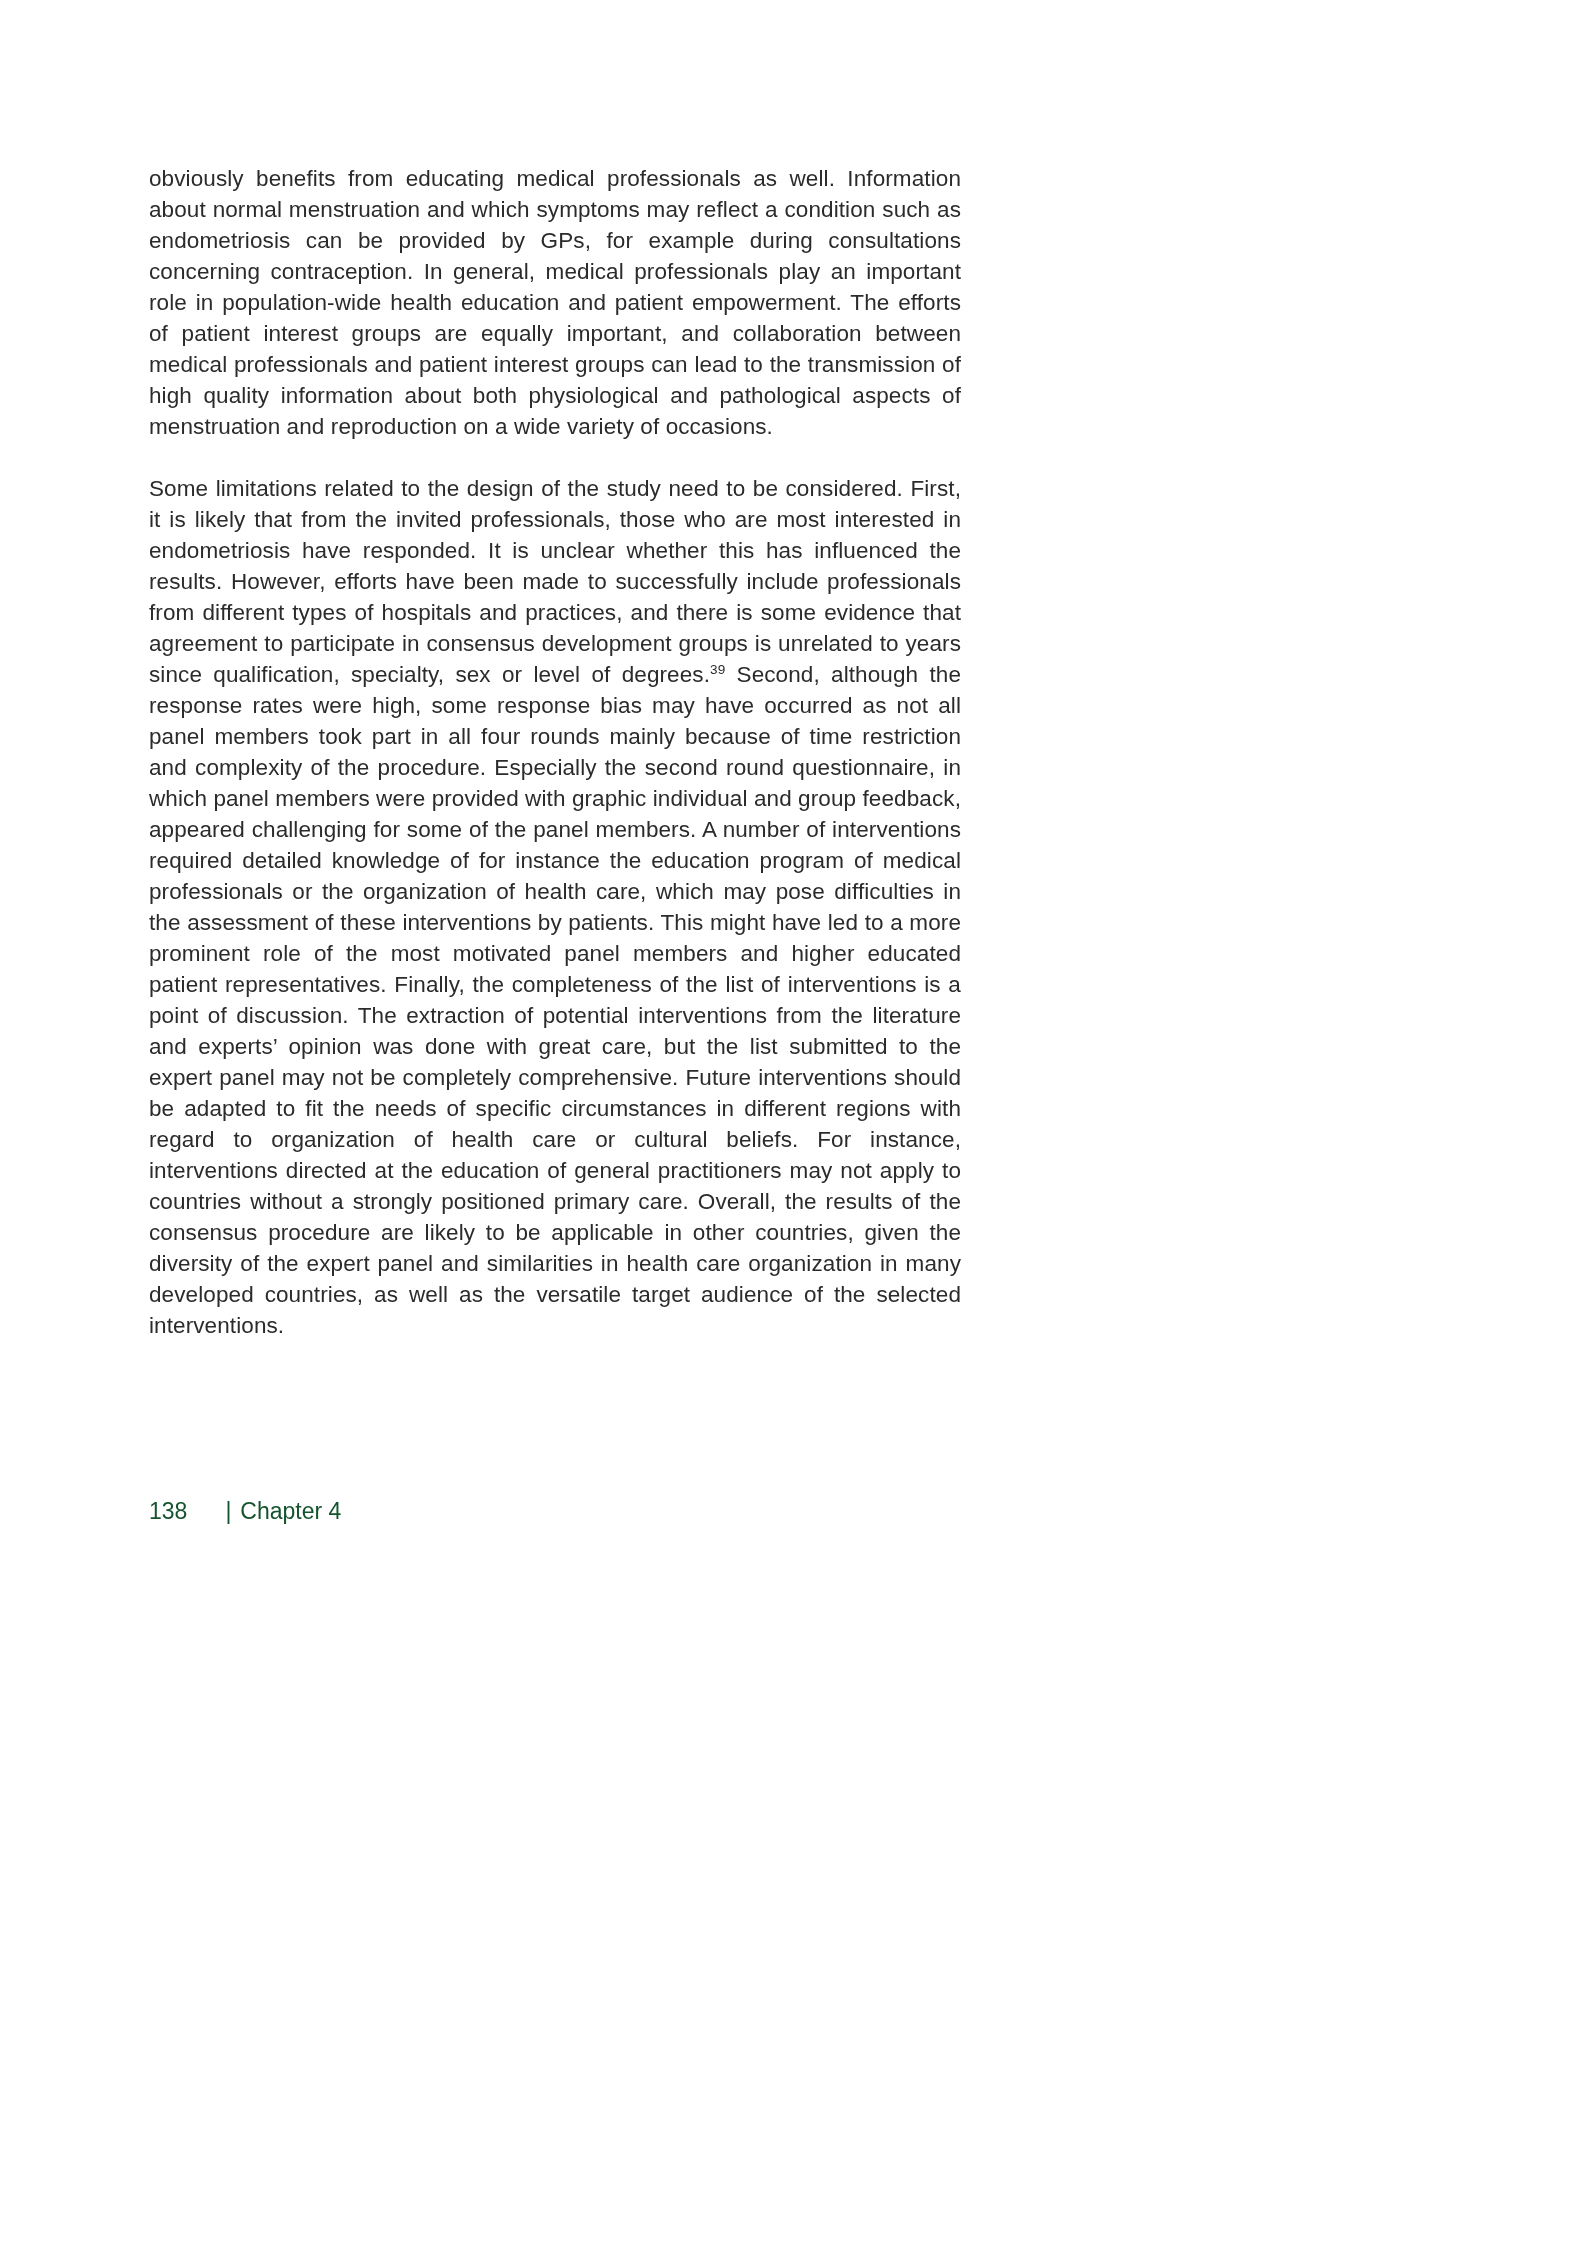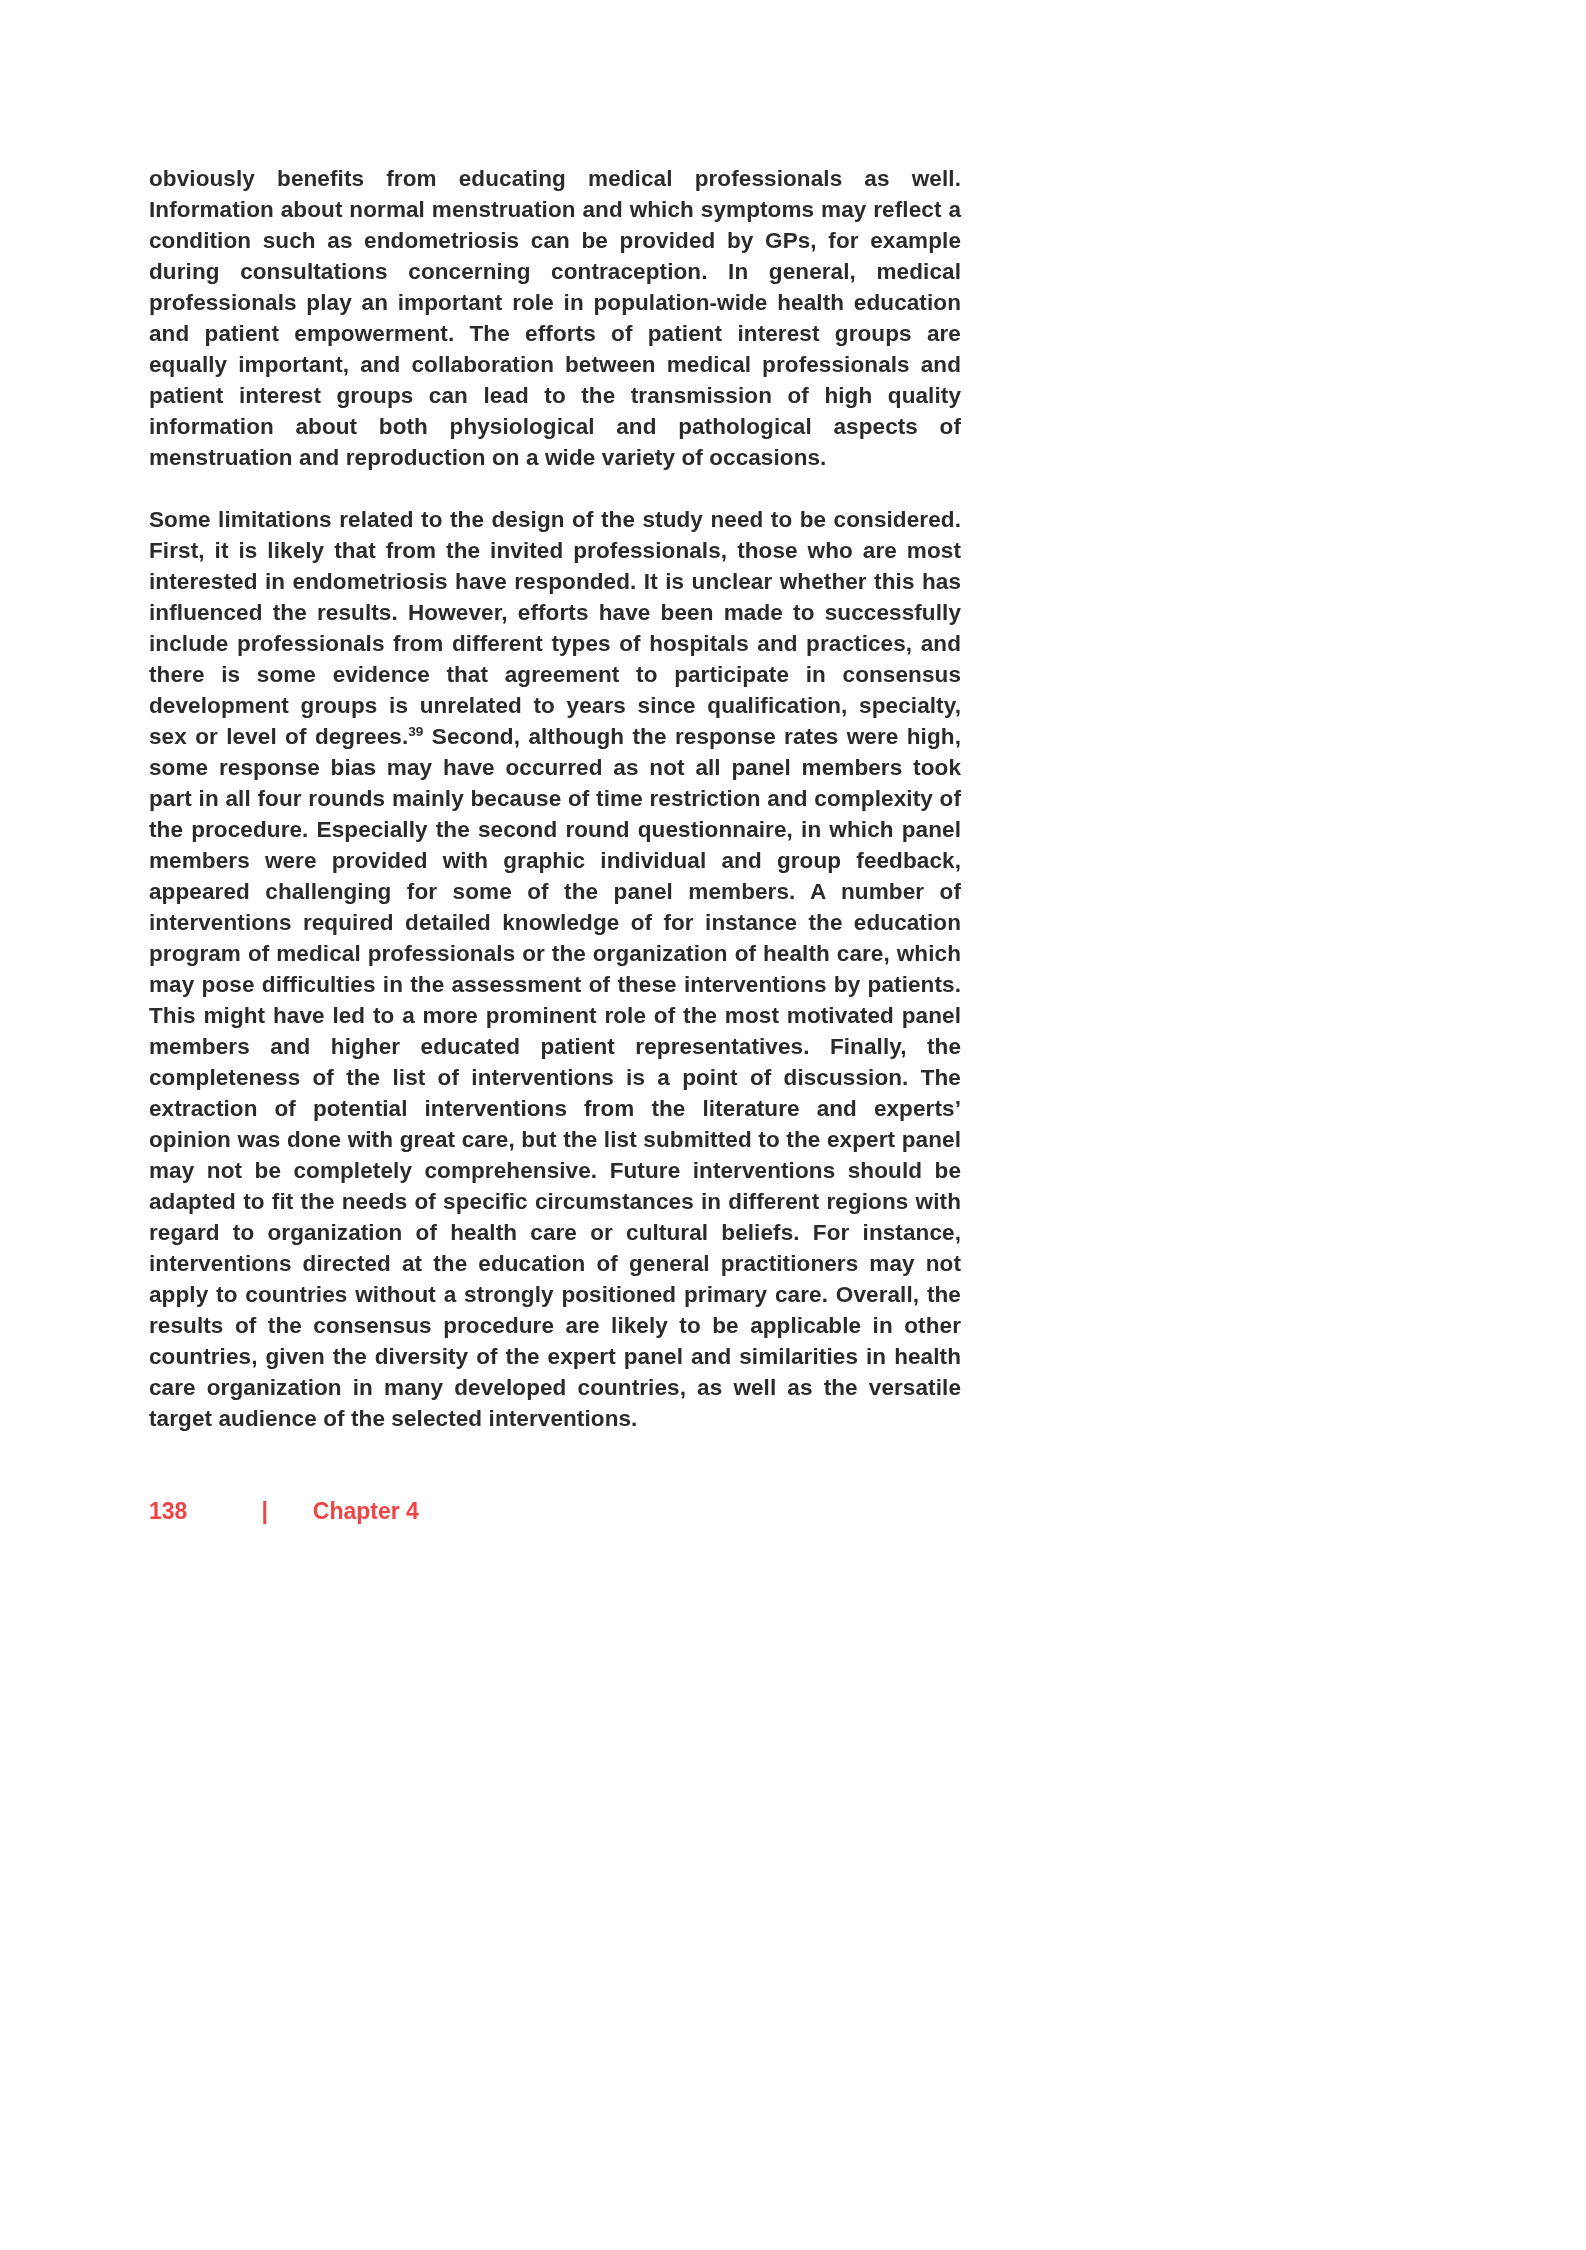--- a/index.html
+++ b/index.html
@@ -8,21 +8,20 @@
     background: #ffffff;
   }
   .page {
     position: relative;
     width: 1586px;
     height: 2250px;
     background: #ffffff;
     font-family: "Liberation Sans", sans-serif;
     color: #2b2b2b;
     overflow: hidden;
-    font-weight: bold;
   }
   .text-block {
     position: absolute;
     left: 149px;
     top: 163px;
     width: 812px;
     font-size: 22.5px;
     line-height: 31px;
     text-align: justify;
     letter-spacing: 0.1px;
@@ -34,24 +33,23 @@
     font-size: 0.6em;
     line-height: 0;
     vertical-align: super;
   }
   .footer {
     position: absolute;
     left: 149px;
     top: 1496px;
     font-size: 23px;
     line-height: 31px;
-    color: #ef4444;
+    color: #14532d;
     display: flex;
     align-items: baseline;
-    gap: 36px;
   }
   .footer .pagenum {
     margin-right: 38px;
   }
   .footer .sep {
     margin-right: 9px;
   }
 </style>
 </head>
 <body>

